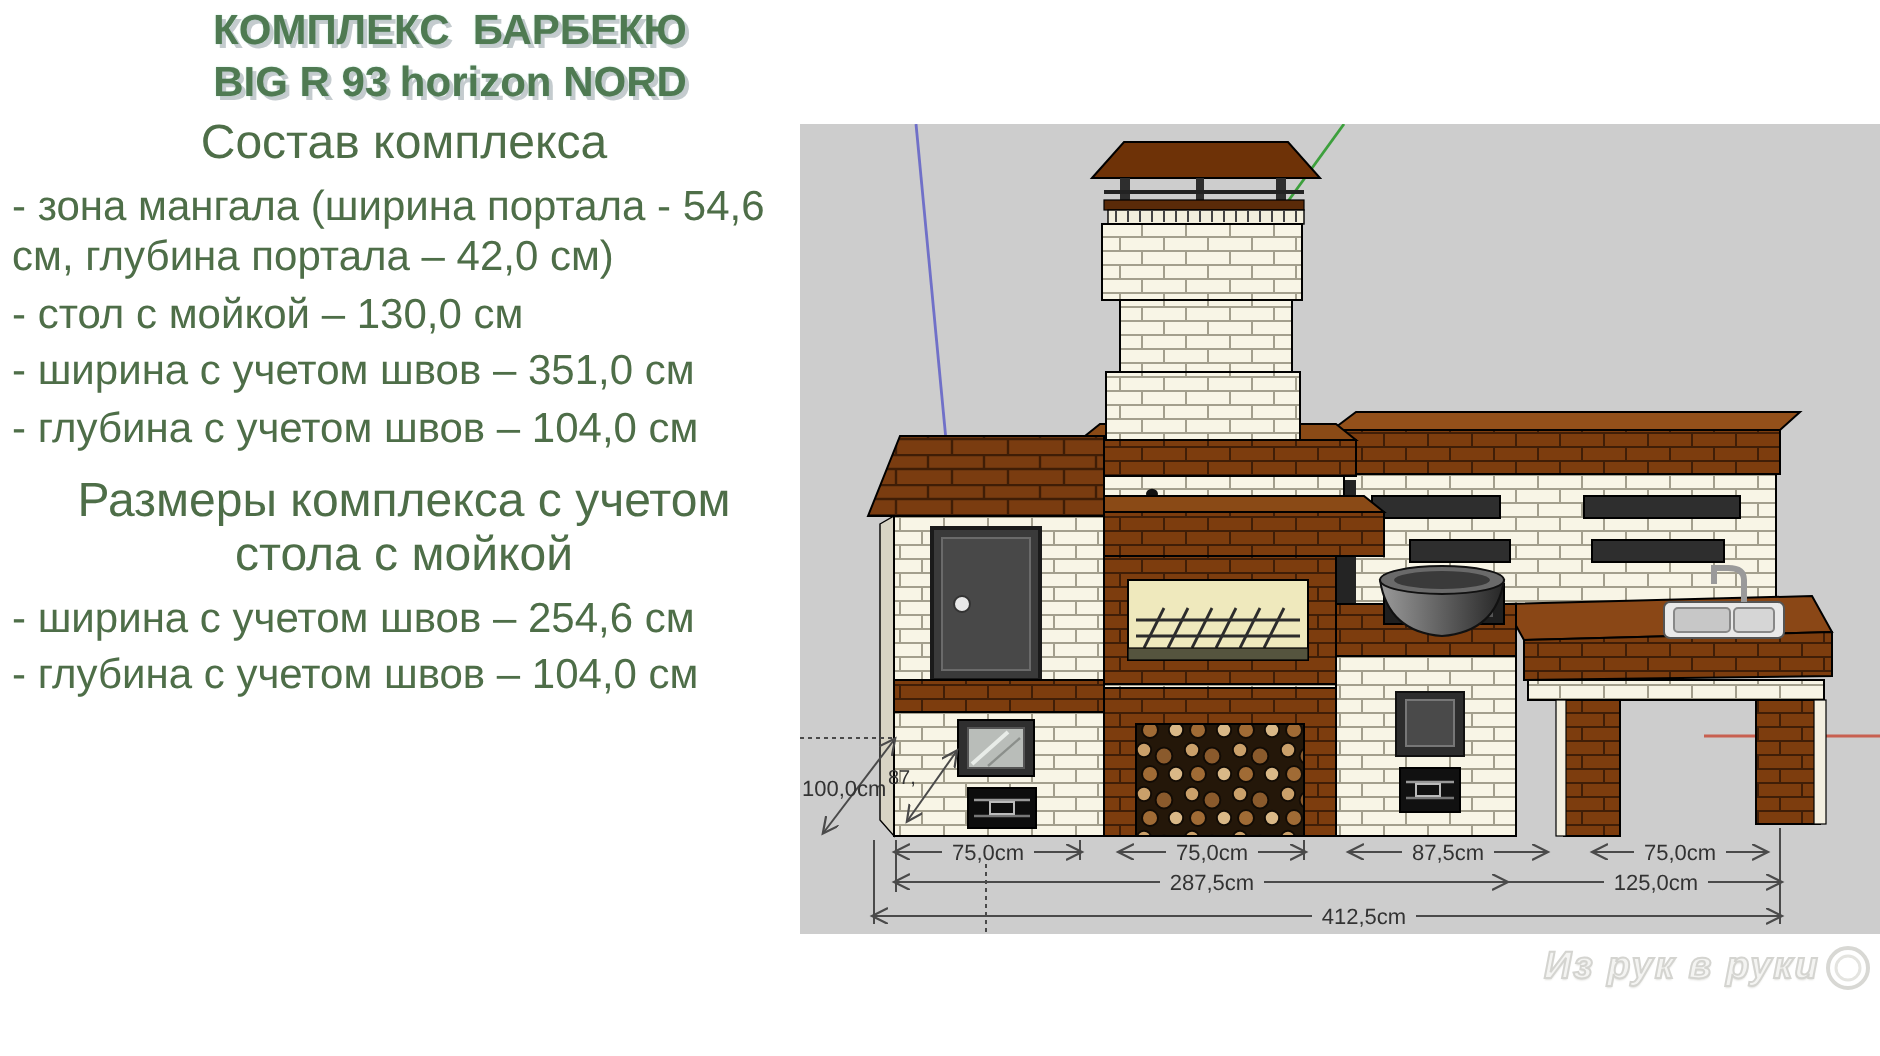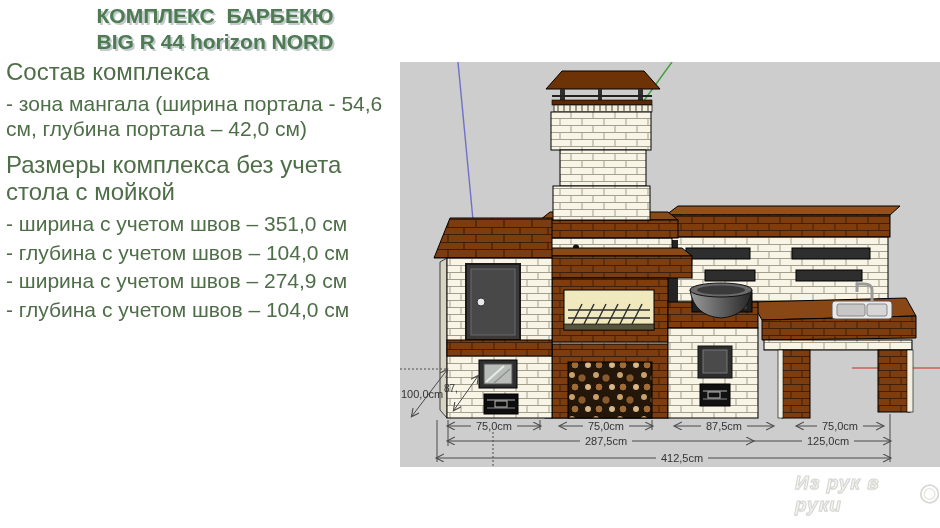--- a/index.html
+++ b/index.html
@@ -1,62 +1,63 @@
 <!DOCTYPE html>
 <html><head>
 <meta charset="utf-8">
 <style>
   html,body{margin:0;padding:0;}
   body{width:940px;height:528px;position:relative;background:#ffffff;
        font-family:"Liberation Sans",sans-serif;overflow:hidden;}
   .slide{position:absolute;inset:0;}
 
   
-  .title{position:absolute;left:60px;top:3px;width:310px;text-align:center;
+  .title{position:absolute;left:70px;top:3px;width:310px;text-align:center;
          color:#4f7a52;font-weight:bold;line-height:1.22;}
   .title .tline{font-size:21px;white-space:pre-wrap;
          text-shadow:2px 2px 0 rgba(148,160,166,0.55),0 0 1px #bfe6d8;}
 
   
   .info{position:absolute;left:6px;top:58px;width:392px;color:#4e6e48;}
-  .info h2{font-size:24px;font-weight:normal;margin:0 0 5px 0;line-height:1.15;}
+  .info h2{font-size:24px;font-weight:normal;margin:0 0 5px 0;line-height:1.15;text-align:center;}
   .info h2.gap{margin-top:9px;}
   .info .item{font-size:21px;line-height:1.22;margin:0 0 3px 0;}
 
   
   .viewport{position:absolute;left:400px;top:62px;width:540px;height:405px;
             background:#0ea5e9;}
   svg text{font-family:"Liberation Sans",sans-serif;}
 
   
-  .watermark{position:absolute;left:795px;top:472px;display:flex;align-items:center;
+  .watermark{position:absolute;left:772px;top:472px;display:flex;align-items:center;
              gap:2px;}
   .watermark .wm-text{font-size:19px;font-weight:bold;font-style:italic;
              color:#f4f4f2;-webkit-text-stroke:1px #d4d4d0;letter-spacing:1px;
              text-shadow:0 1px 1px #e2e2de;}
 </style>
 </head>
 <body>
 
 <div class="slide">
 
   <div class="title">
     <div class="tline">КОМПЛЕКС  БАРБЕКЮ</div>
-    <div class="tline">BIG R 44 horizon NORD</div>
+    <div class="tline">BIG R 93 horizon NORD</div>
   </div>
 
   <div class="info">
     <h2>Состав комплекса</h2>
     <div class="item">- зона мангала (ширина портала - 54,6 см, глубина портала – 42,0 см)</div>
-
-    <h2 class="gap">Размеры комплекса без учета стола с мойкой</h2>
+    <div class="item">- стол с мойкой – 130,0 см</div>
+
     <div class="item">- ширина с учетом швов – 351,0 см</div>
     <div class="item">- глубина с учетом швов – 104,0 см</div>
 
-    <div class="item">- ширина с учетом швов – 274,9 см</div>
+    <h2 class="gap">Размеры комплекса с учетом стола с мойкой</h2>
+    <div class="item">- ширина с учетом швов – 254,6 см</div>
     <div class="item">- глубина с учетом швов – 104,0 см</div>
   </div>
 
   <div class="viewport">
     <svg width="540" height="405" viewBox="0 0 540 405">
       <defs>
         <pattern id="wb" patternUnits="userSpaceOnUse" width="22" height="14">
           <rect width="22" height="14" fill="#f8f5e6"></rect>
           <path d="M0 0.5H22 M0 7.5H22 M6 0.5V7.5 M17 7.5V14" stroke="#a39f8d" stroke-width="1" fill="none"></path>
         </pattern>

